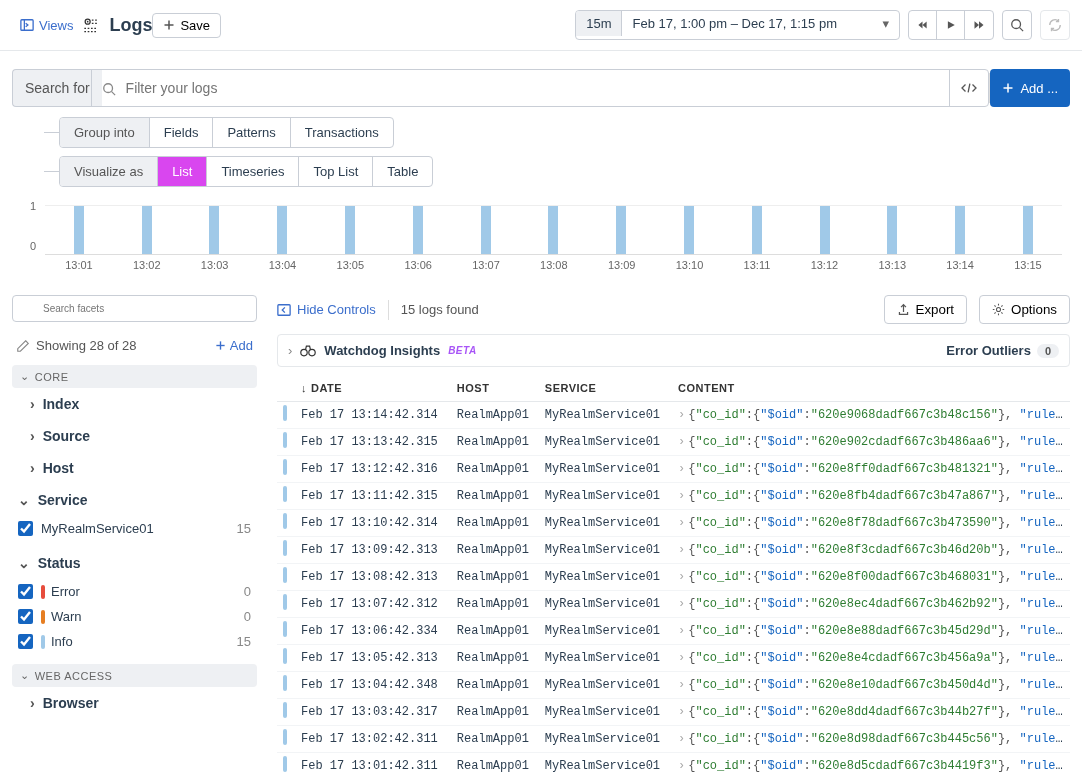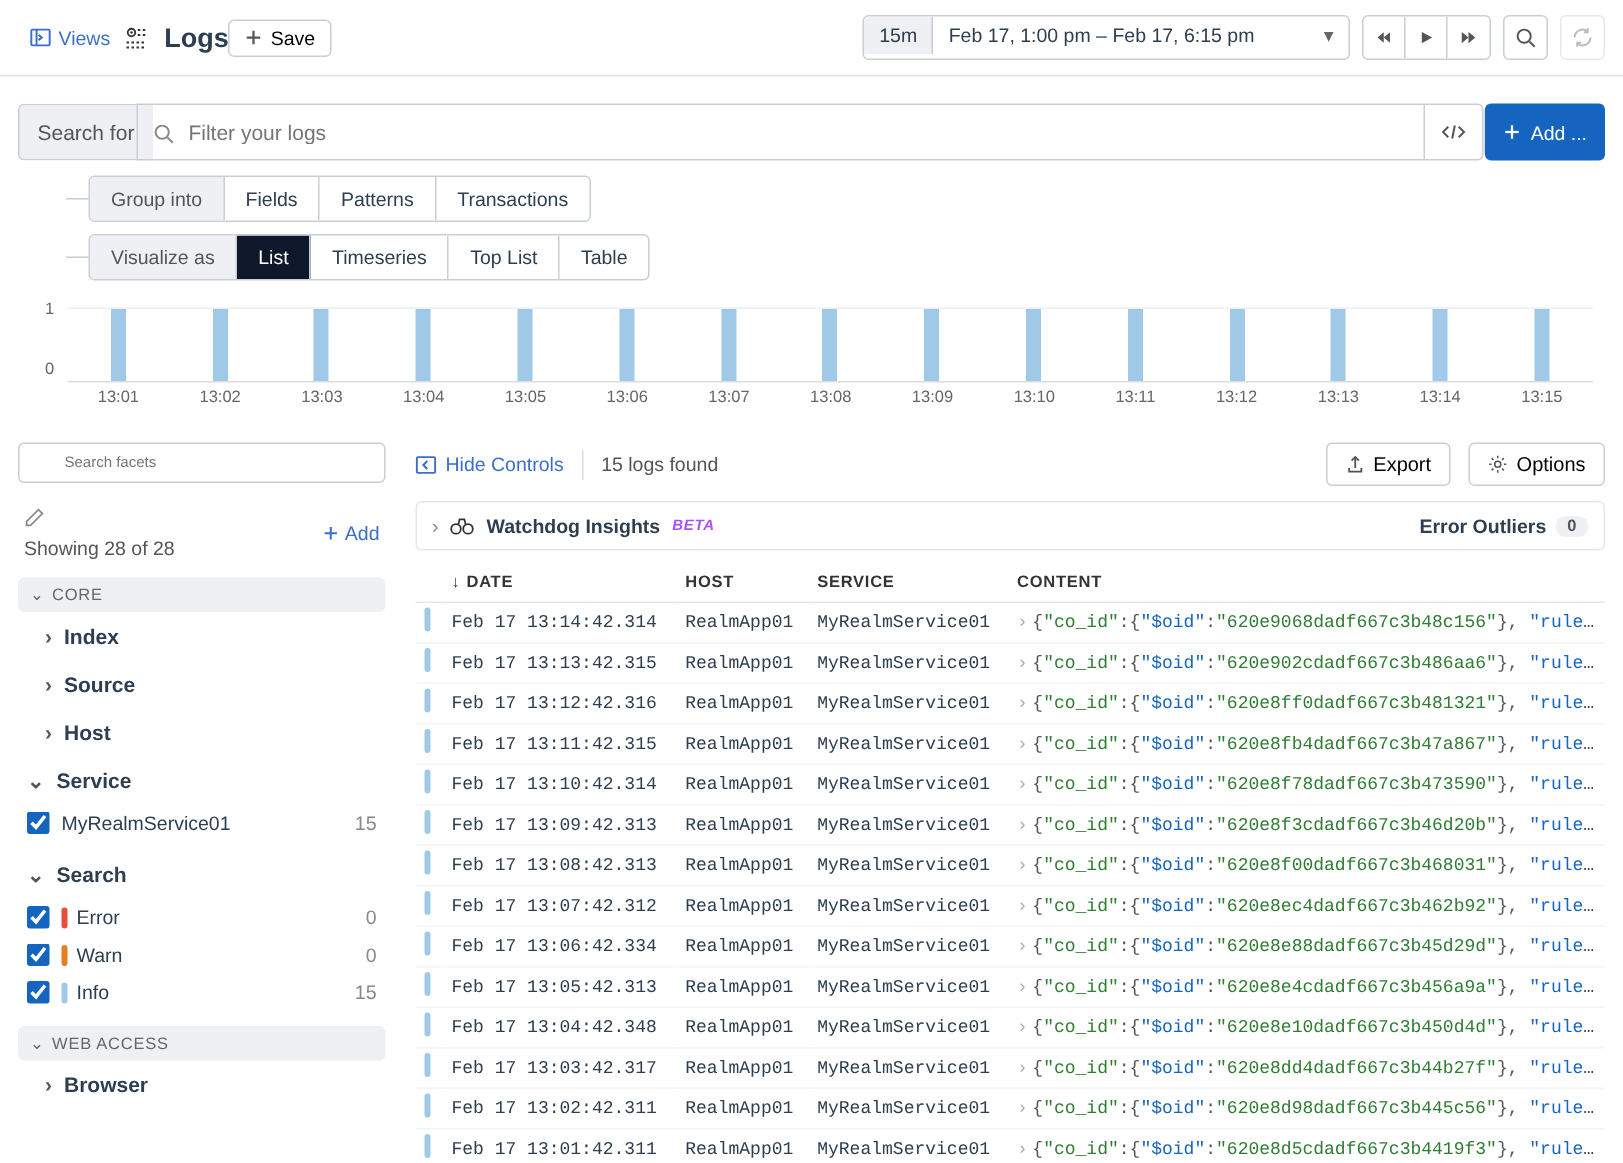--- a/index.html
+++ b/index.html
@@ -28,21 +28,21 @@
 .code-toggle { border-left: 1px solid #c9ced6; padding: 0 10px; height:100%; display:flex; align-items:center; cursor:pointer;}
 .add-btn { background: #1565c0; color: #fff; border-radius: 4px; padding: 0 12px; height: 38px; display: flex; align-items: center; gap: 6px; font-weight: 500; cursor:pointer;}
 
 .query-section { padding: 10px 12px 0 44px; }
 .pill-row { display: flex; align-items: center; margin-bottom: 8px; }
 .pill-row::before { content: ""; width: 15px; height: 1px; background: #c9ced6; margin-right: 0; }
 .pill-group { display: flex; border: 1px solid #c9ced6; border-radius: 4px; overflow: hidden; }
 .pill { padding: 7px 14px; border-right: 1px solid #c9ced6; cursor: pointer; font-size: 13px; }
 .pill:last-child { border-right: none; }
 .pill.label { background: #eef0f3; color: #555; cursor: default; }
-.pill.active { background: #0f172a; color: #fff; }
+.pill.active { background: #d946ef; color: #fff; }
 
 .histogram { padding: 10px 20px 0 20px; position: relative; height: 80px; }
 .y-axis { position: absolute; left: 30px; top: 5px; font-size: 11px; color: #666; }
 .y-axis-0 { position: absolute; left: 30px; top: 45px; font-size: 11px; color: #666; }
 .bars { display: flex; justify-content: space-around; align-items: flex-end; height: 50px; border-bottom: 1px solid #ddd; margin-left: 25px; position:relative;}
 .bars::before { content:""; position:absolute; top:0; left:0; right:0; height:1px; background:#eee;}
 .bar { width: 10px; background: #a0c9e8; height: 48px; }
 .x-labels { display: flex; justify-content: space-around; margin-left: 25px; font-size: 11px; color: #666; margin-top: 4px; }
 
 .main { display: flex; padding: 20px 12px 12px 12px; gap: 20px; align-items: flex-start; }
@@ -117,21 +117,21 @@
     <svg width="12" height="12" viewBox="0 0 16 16">
         <line x1="8" y1="2" x2="8" y2="14" stroke="#555" stroke-width="2"></line>
         <line x1="2" y1="8" x2="14" y2="8" stroke="#555" stroke-width="2"></line>
       </svg>
     <span>Save</span>
   </button>
 
   <div class="time-controls">
     <div class="time-picker">
       <span class="time-badge">15m</span>
-      <span class="time-range">Feb 17, 1:00 pm – Feb 17, 6:15 pm</span>
+      <span class="time-range">Feb 17, 1:00 pm – Dec 17, 1:15 pm</span>
       <span class="time-chevron">▾</span>
     </div>
     <div class="nav-group">
       <div class="nav-btn">
           <svg width="12" height="12" viewBox="0 0 16 16">
             <polygon points="8,3 2,8 8,13" fill="#555"></polygon>
             <polygon points="14,3 8,8 14,13" fill="#555"></polygon>
           </svg>
         </div>
       <div class="nav-btn">
@@ -252,21 +252,21 @@
 
   <div class="sidebar">
     <div class="facet-search-wrap">
       <svg width="14" height="14" viewBox="0 0 16 16">
           <circle cx="7" cy="7" r="5" fill="none" stroke="#888" stroke-width="1.5"></circle>
           <line x1="11" y1="11" x2="15" y2="15" stroke="#888" stroke-width="1.5"></line>
         </svg>
       <input class="facet-search" placeholder="Search facets" style="">
     </div>
     <div class="showing-row">
-      <span style="display:flex;gap:6px;flex-direction:column;">
+      <span style="display:flex;align-items:center;gap:6px;">
         <svg width="14" height="14" viewBox="0 0 16 16">
             <path d="M11 2l3 3-9 9H2v-3z" fill="none" stroke="#888" stroke-width="1.3"></path>
           </svg>
         <span>Showing 28 of 28</span>
       </span>
       <span class="add-link">
         <svg width="11" height="11" viewBox="0 0 16 16">
             <line x1="8" y1="2" x2="8" y2="14" stroke="#3b6ecc" stroke-width="2"></line>
             <line x1="2" y1="8" x2="14" y2="8" stroke="#3b6ecc" stroke-width="2"></line>
           </svg>
@@ -296,21 +296,21 @@
         <span>Service</span>
       </div>
     <div class="facet-value">
       <input type="checkbox" checked="" style="">
       <span>MyRealmService01</span>
       <span class="facet-count">15</span>
     </div>
 
     <div class="facet-item" style="padding-left:6px;margin-top:6px">
         <span class="chev">⌄</span>
-        <span>Search</span>
+        <span>Status</span>
       </div>
     <div class="facet-value">
       <input type="checkbox" checked="" style="">
         <span class="status-dot error"></span>
       <span>Error</span>
       <span class="facet-count">0</span>
     </div>
     <div class="facet-value">
       <input type="checkbox" checked="" style="">
         <span class="status-dot warn"></span>

